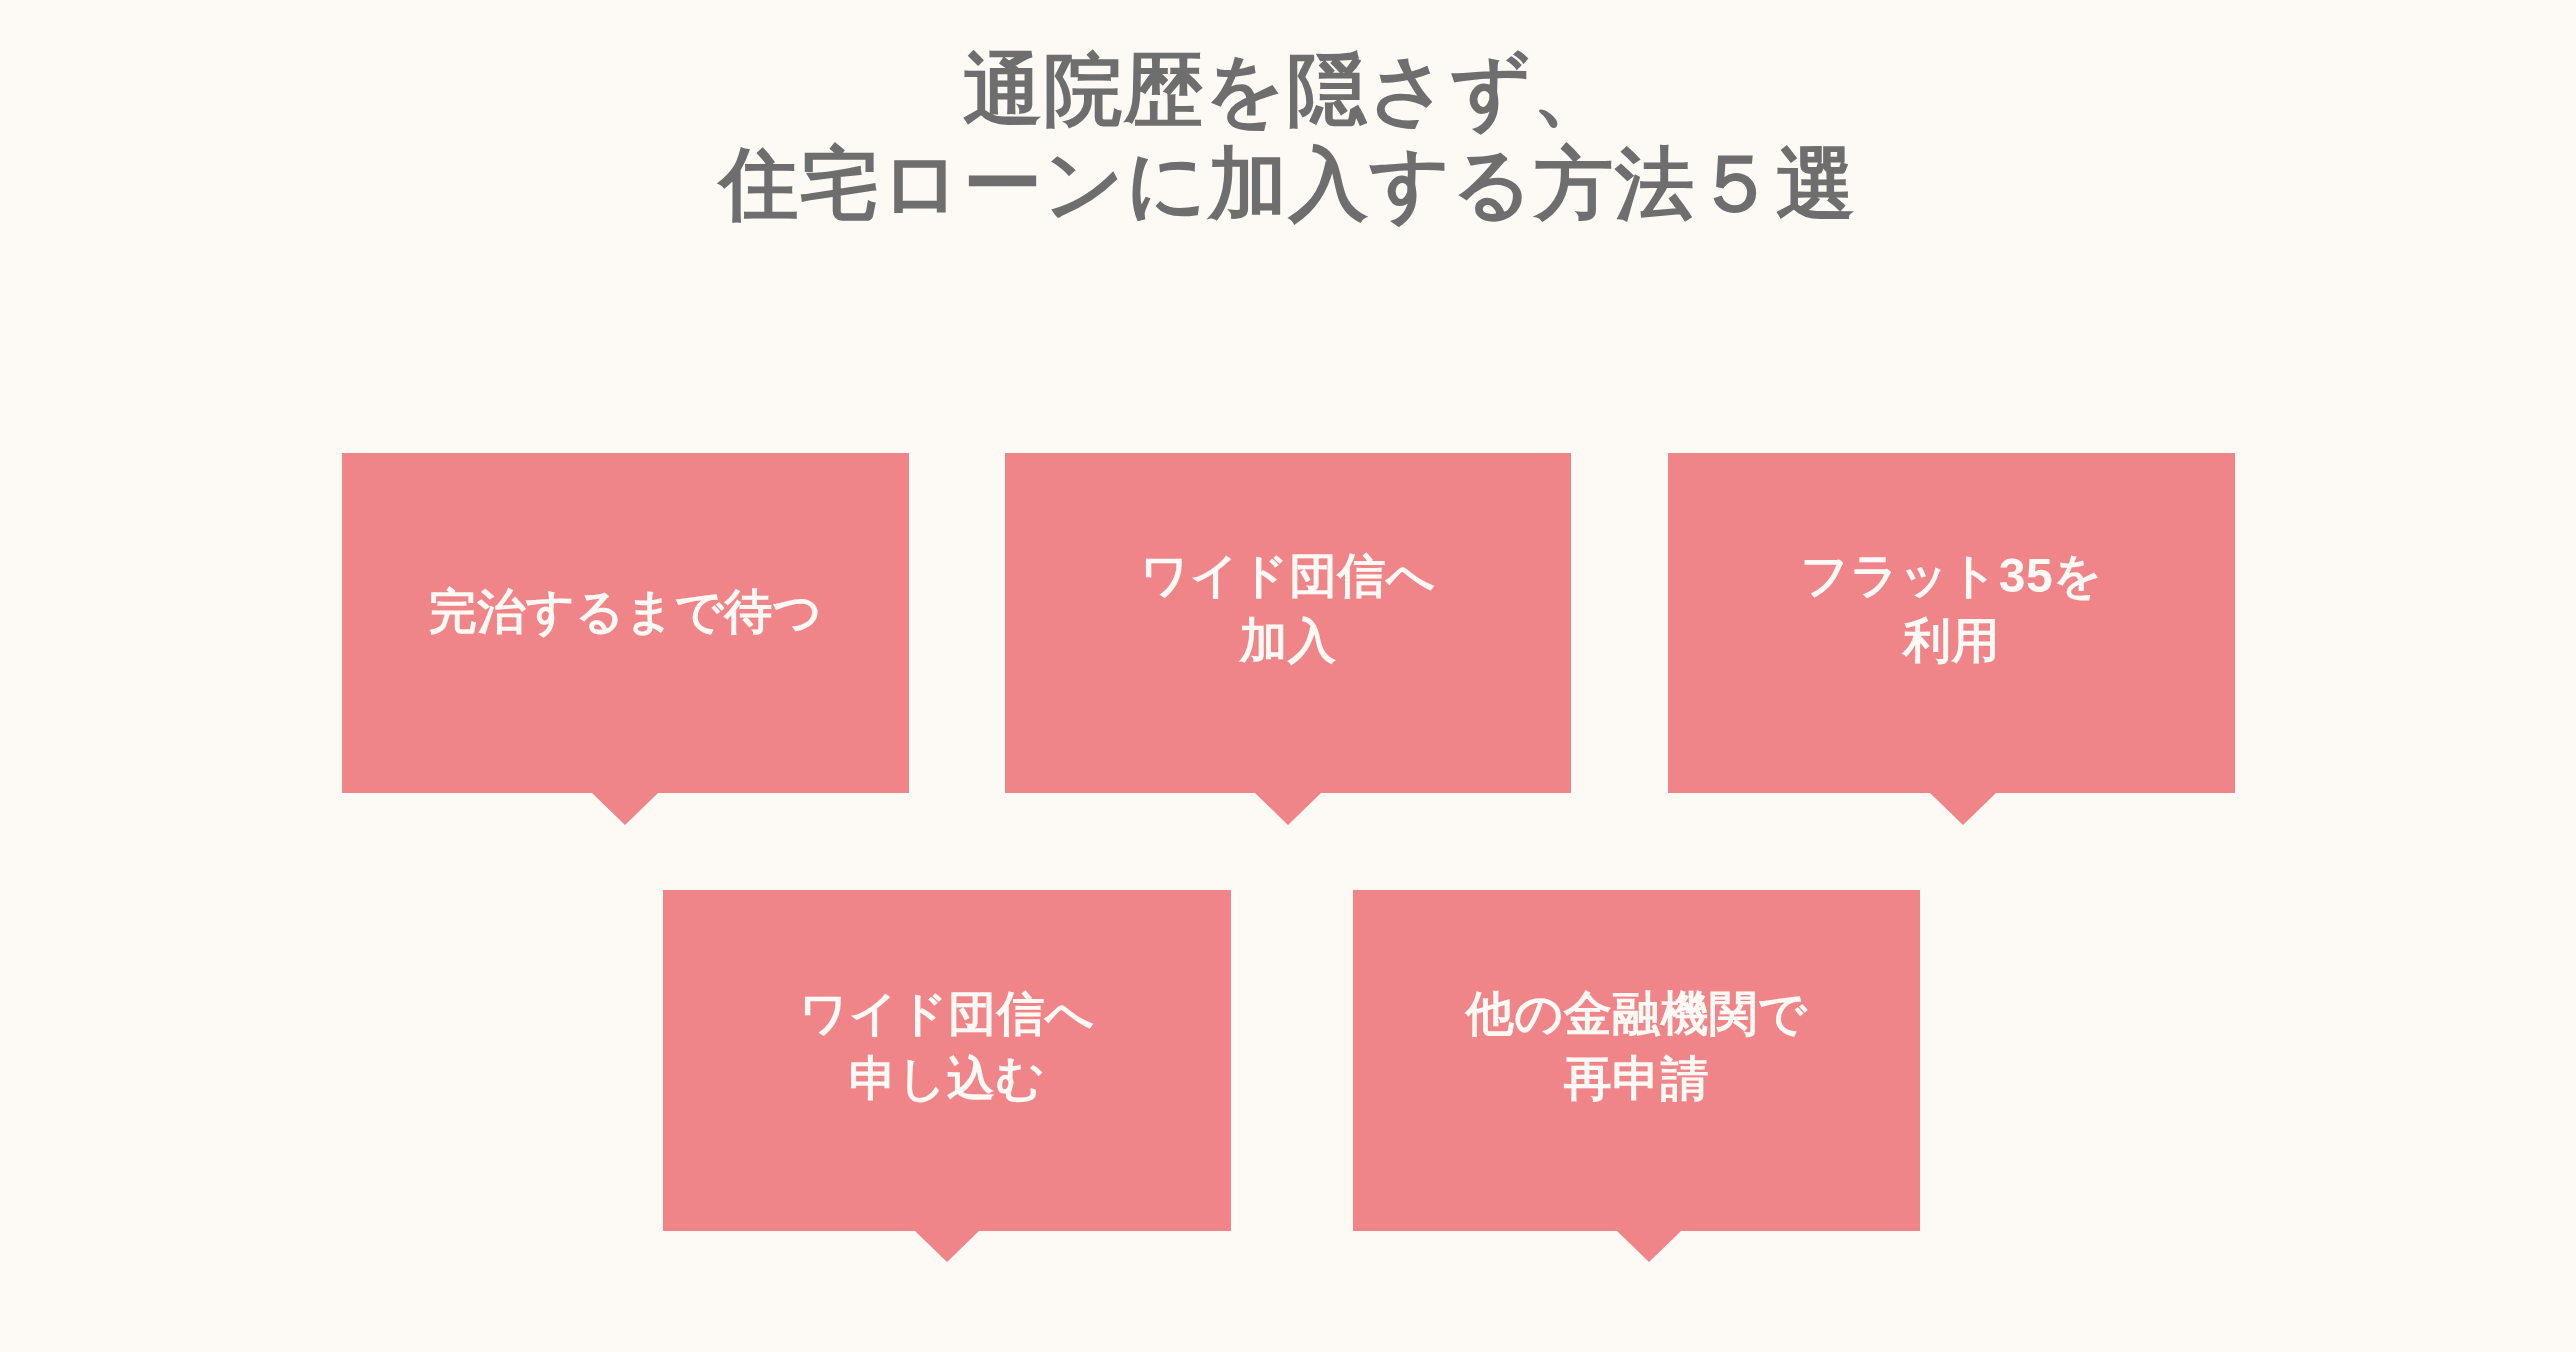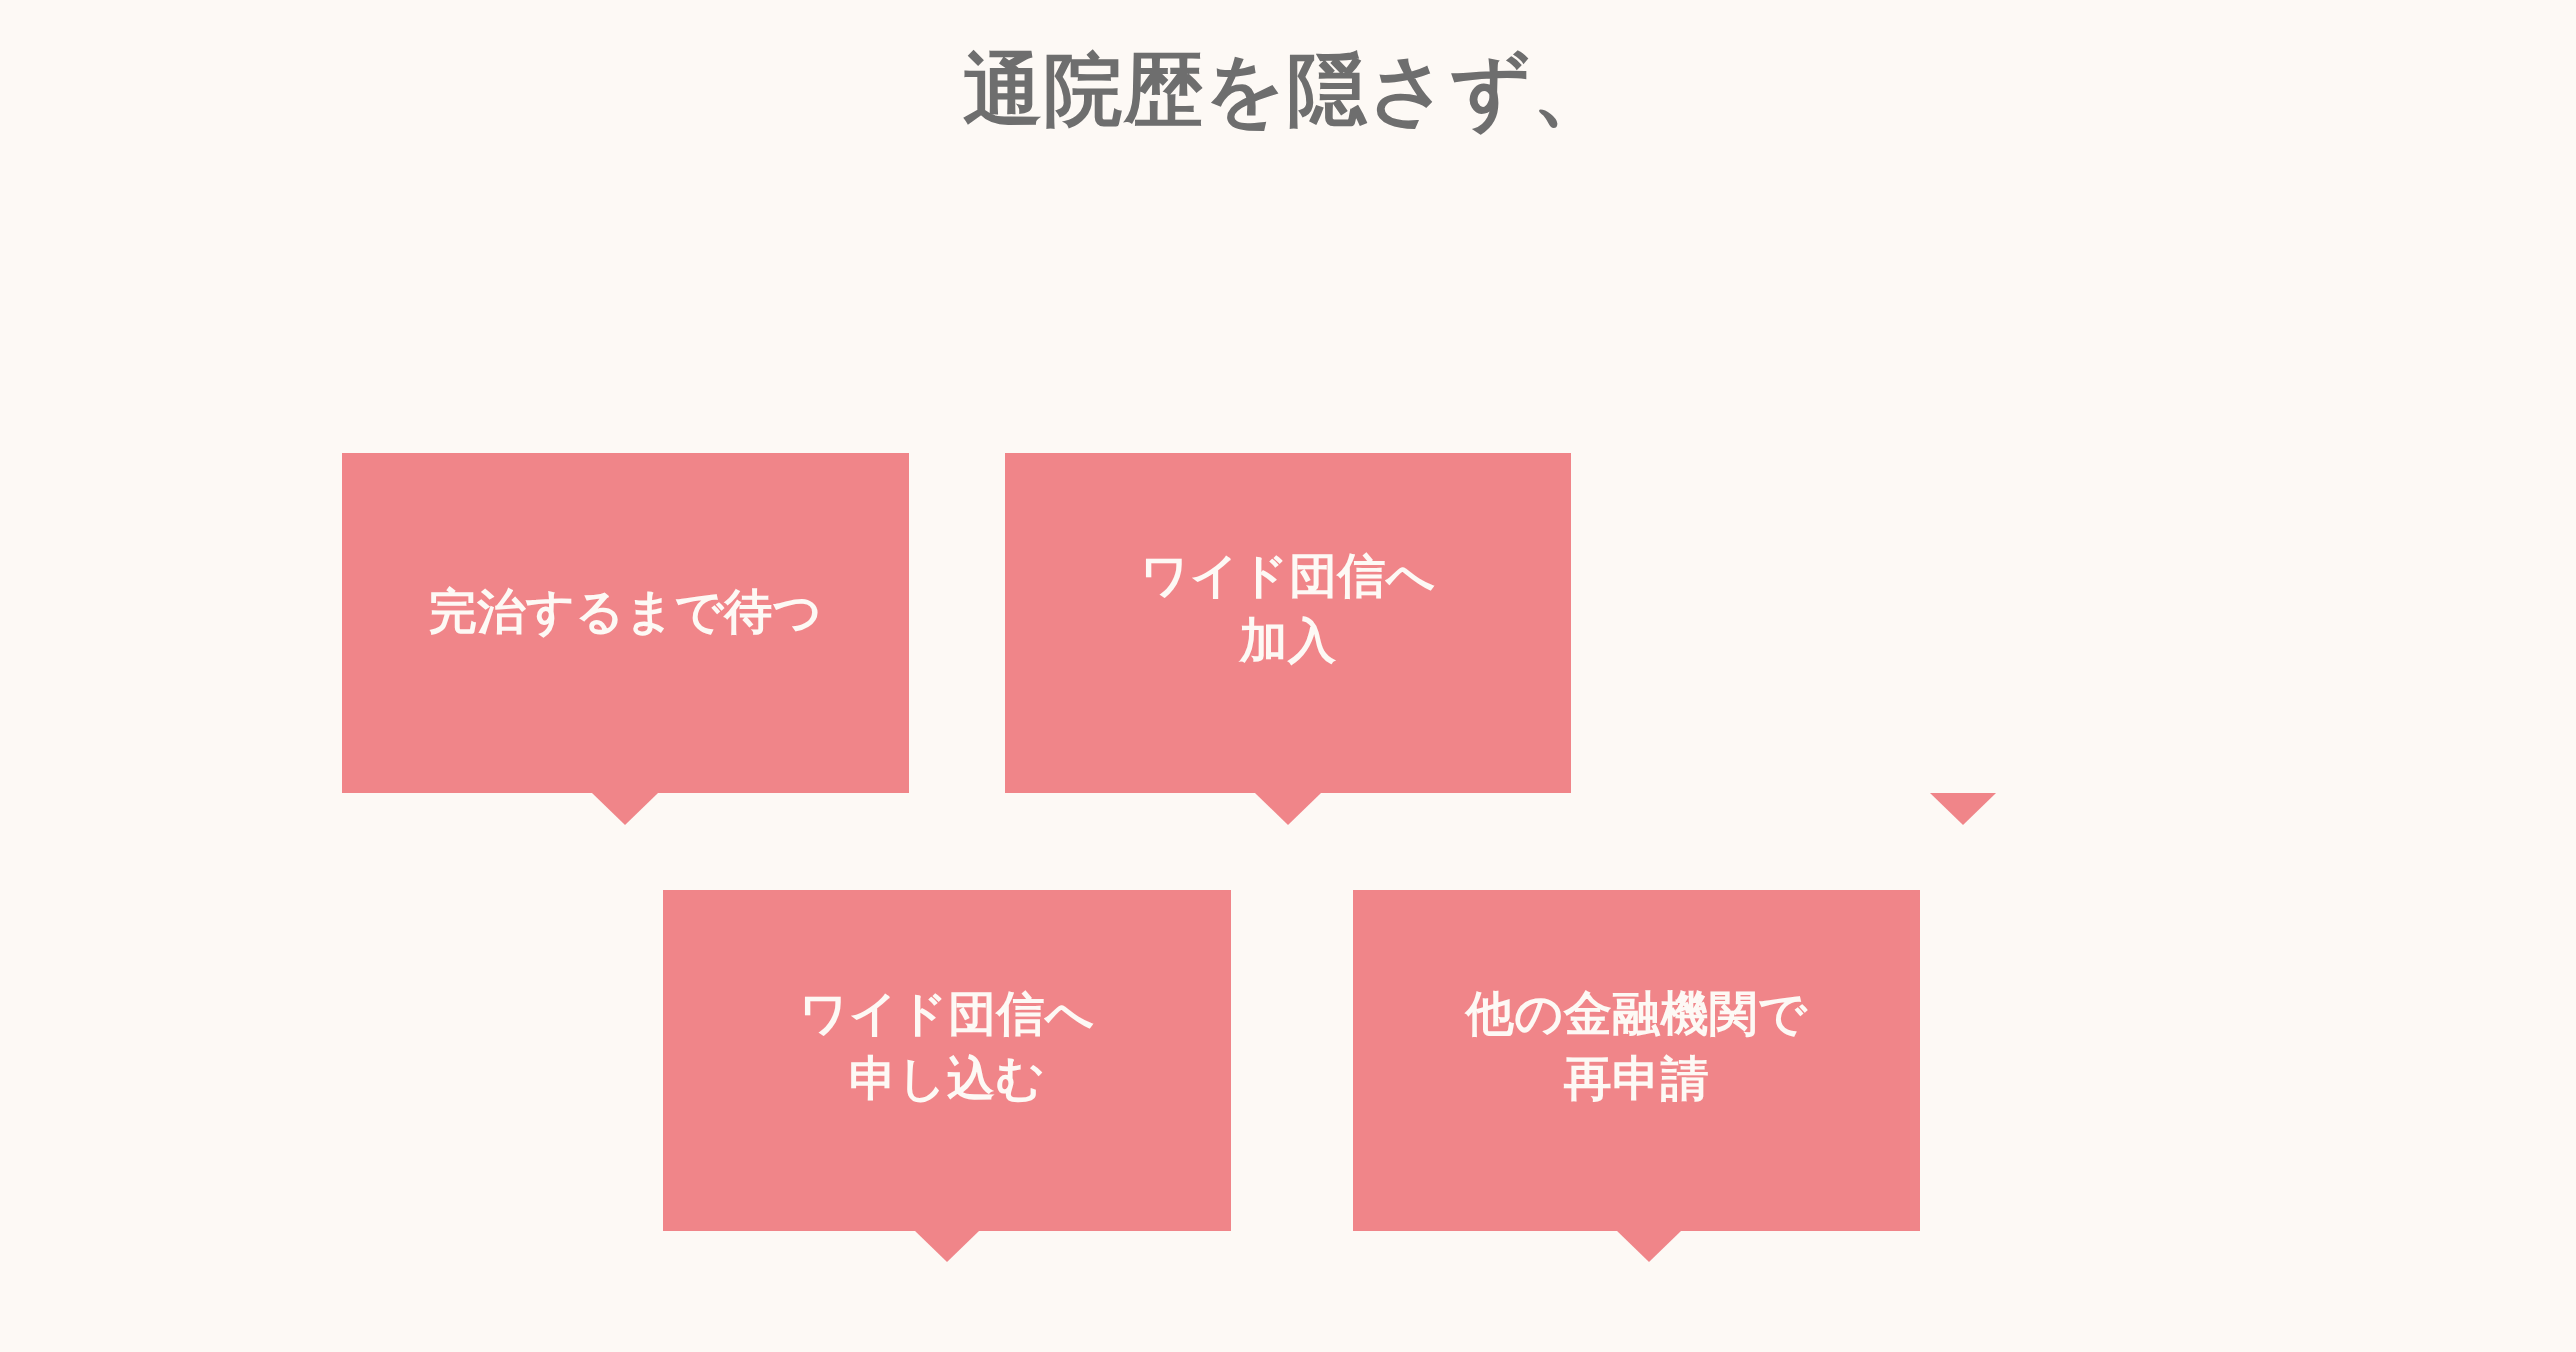--- a/index.html
+++ b/index.html
@@ -90,33 +90,38 @@
   #box-4 .callout-text { transform: translateY(-15.5px); }
   #box-5 .callout-text { transform: translateY(-15.5px); }
 </style>
 </head>
 <body>
 
 <div id="stage">
 
   <div class="title-block">
     <span class="title-line">通院歴を隠さず、</span>
+    <span class="title-line">住宅ローンに加入する方法５選</span>
   </div>
 
   <div class="callout" id="box-1">
     <span class="callout-text">完治するまで待つ</span>
   </div>
   <div class="tail" id="tail-1"></div>
 
   <div class="callout" id="box-2">
     <span class="callout-text">ワイド団信へ
 加入</span>
   </div>
   <div class="tail" id="tail-2"></div>
 
+  <div class="callout" id="box-3">
+    <span class="callout-text">フラット35を
+利用</span>
+  </div>
   <div class="tail" id="tail-3"></div>
 
   <div class="callout" id="box-4">
     <span class="callout-text">ワイド団信へ
 申し込む</span>
   </div>
   <div class="tail" id="tail-4"></div>
 
   <div class="callout" id="box-5">
     <span class="callout-text">他の金融機関で

